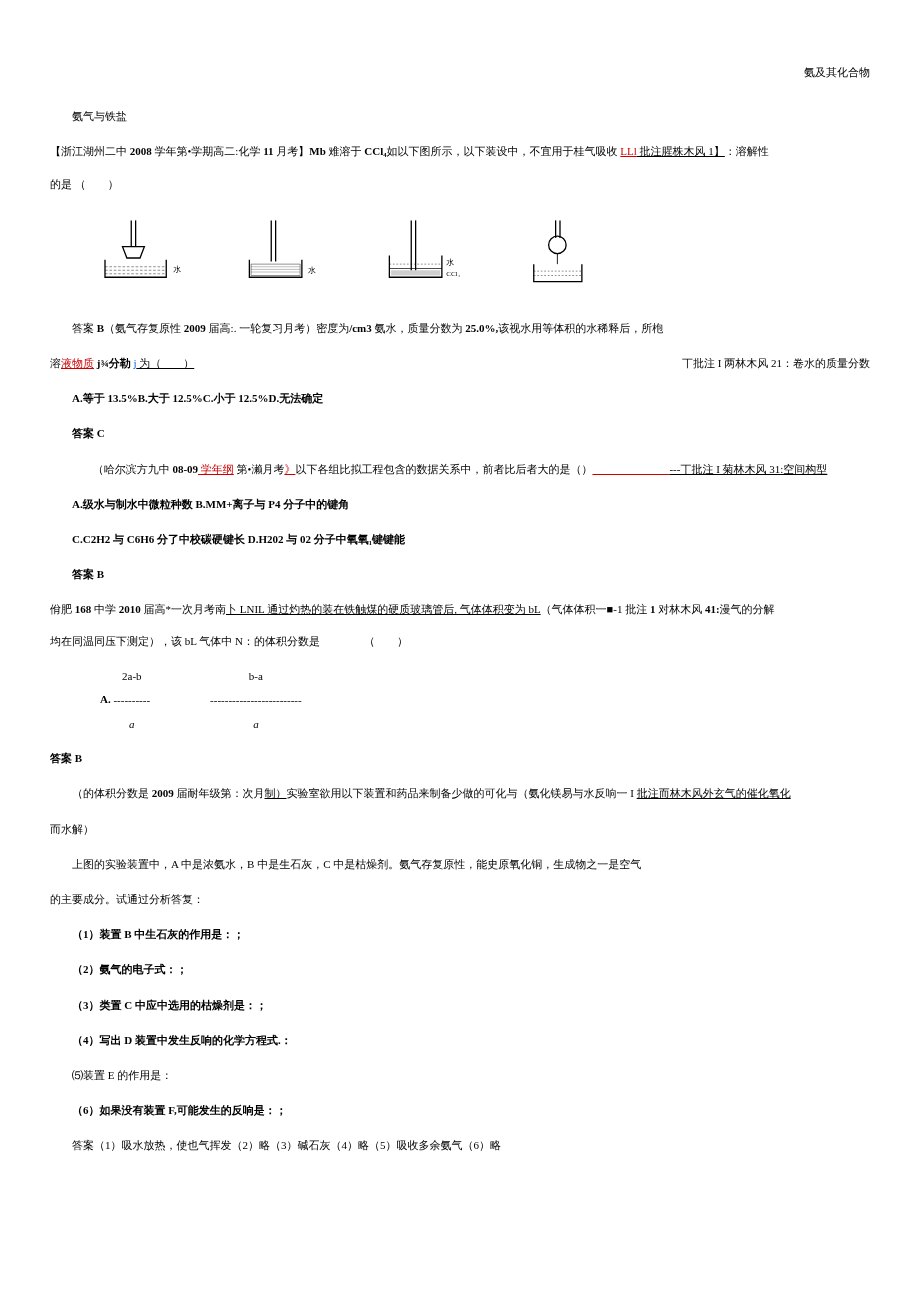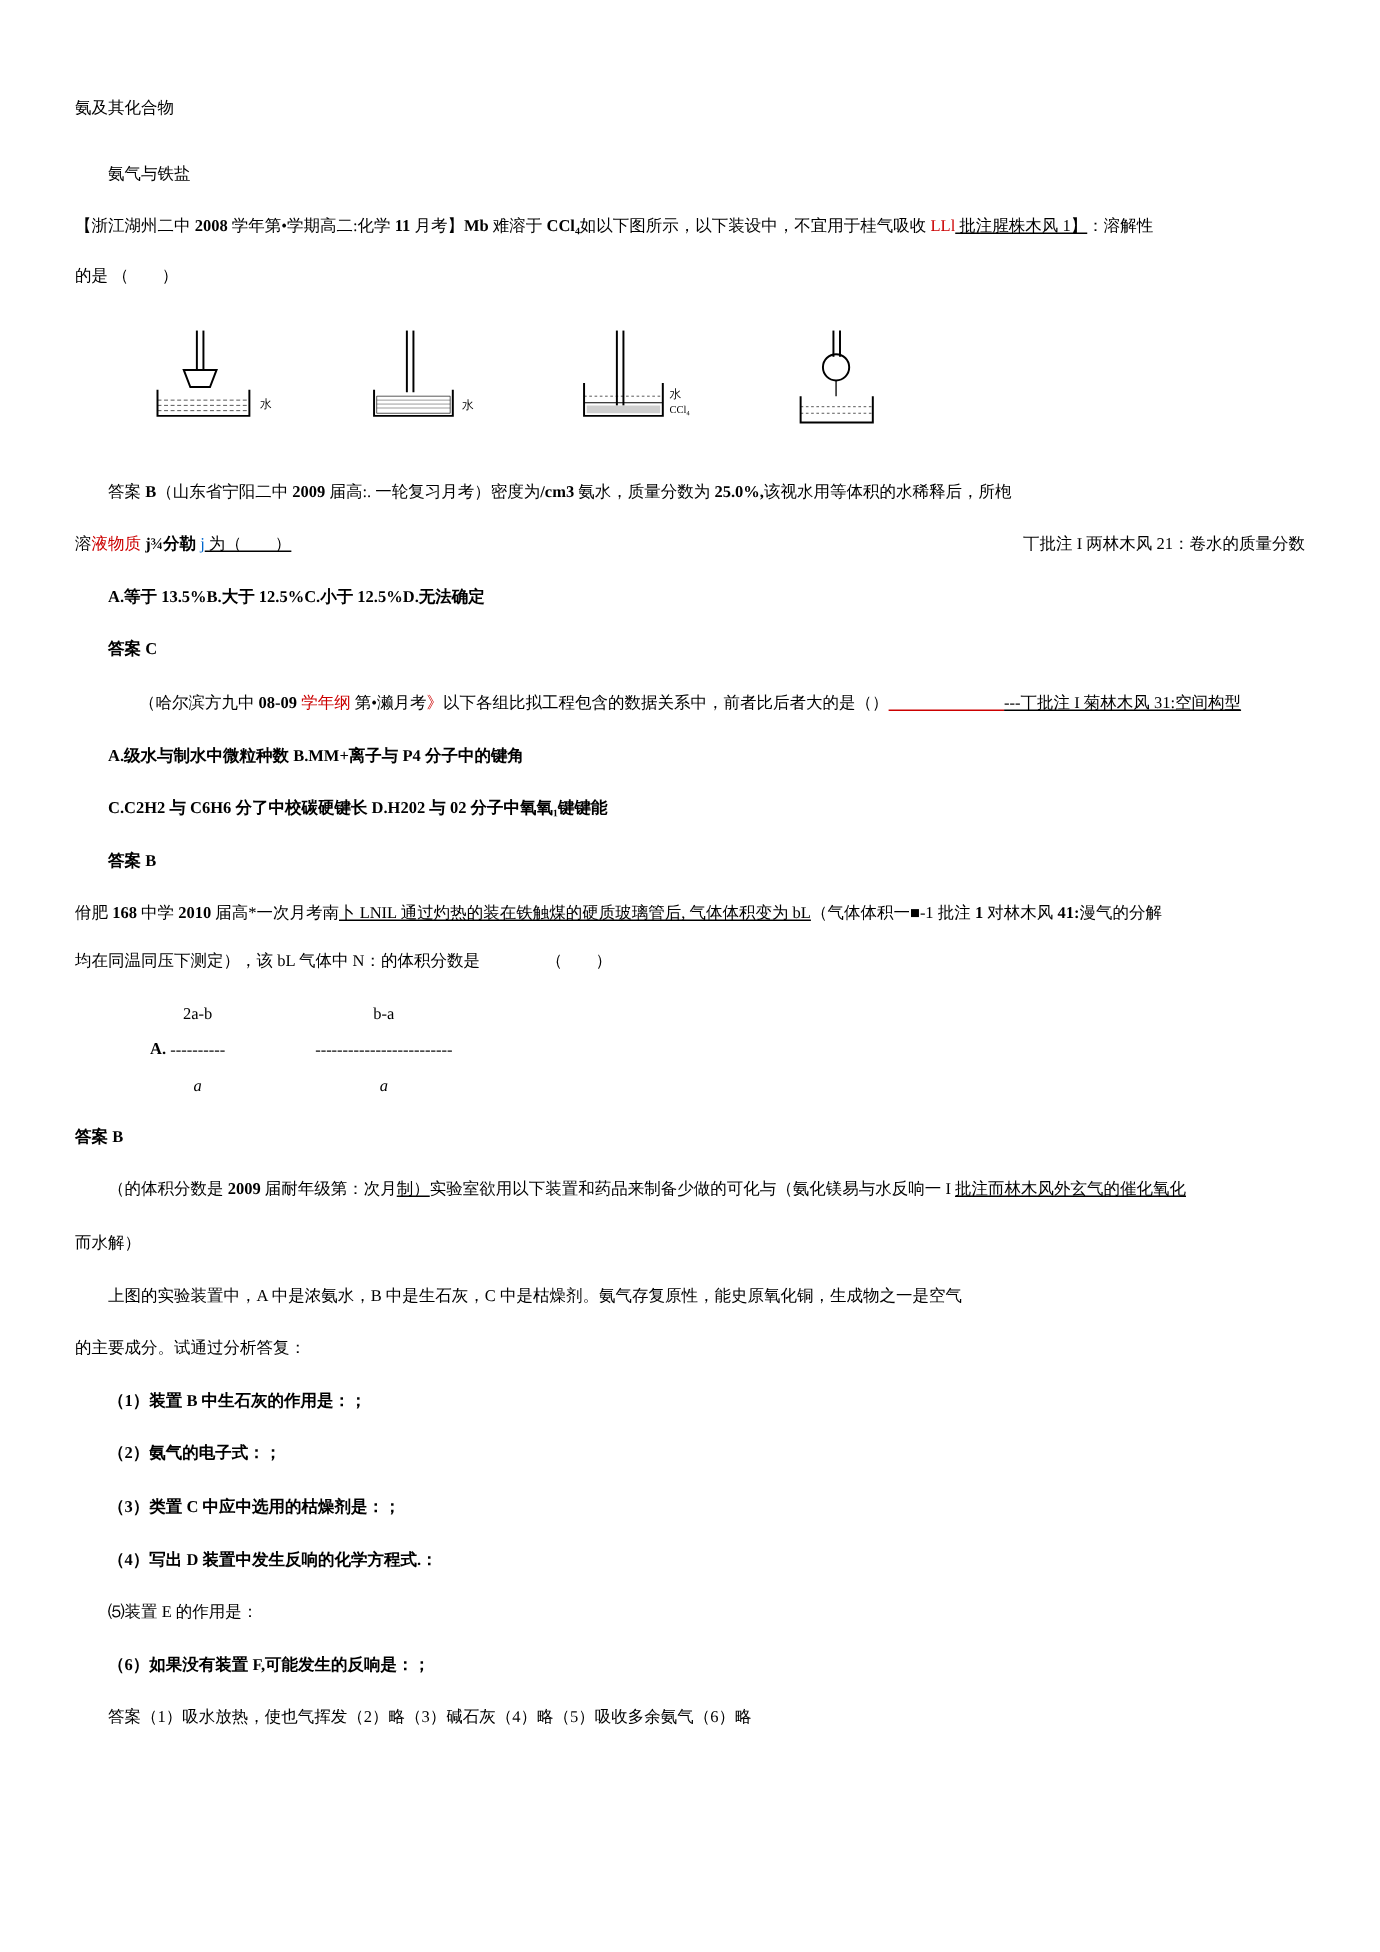--- a/index.html
+++ b/index.html
@@ -5,36 +5,37 @@
     body {
       font-family: "SimSun", "宋体", serif;
       font-size: 11px;
       line-height: 2.2;
       margin: 0;
       padding: 60px 50px;
       color: #000;
       width: 820px;
     }
     .title {
-      text-align: left;
+      text-align: right;
       font-size: 11px;
       margin-bottom: 20px;
     }
     .para {
       margin: 11px 0;
       text-indent: 2em;
     }
     .para-no-indent {
       margin: 8px 0;
     }
     .bold {
       font-weight: bold;
     }
     .link-red {
       color: #c00;
+      text-decoration: underline;
     }
     .link-blue {
       color: #06c;
       text-decoration: underline;
     }
     .underline {
       text-decoration: underline;
     }
     .figures {
       display: flex;
@@ -116,21 +117,21 @@
     <line x1="50" y1="5" x2="50" y2="25" stroke="#000" stroke-width="1.5"></line>
     <circle cx="47" cy="33" r="10" fill="none" stroke="#000" stroke-width="1.5"></circle>
     <line x1="47" y1="43" x2="47" y2="55" stroke="#000" stroke-width="1"></line>
     <path d="M 20 55 L 20 75 L 75 75 L 75 55" fill="none" stroke="#000" stroke-width="1.5"></path>
     <line x1="20" y1="63" x2="75" y2="63" stroke="#000" stroke-width="0.5" stroke-dasharray="2,2"></line>
     <line x1="20" y1="68" x2="75" y2="68" stroke="#000" stroke-width="0.5" stroke-dasharray="2,2"></line>
   </svg>
 </div>
 
 <div class="para">
-  <span>答案 </span><span class="bold">B</span><span>（山东省宁阳二中 </span><span class="bold">2009</span><span> 届高:. 一轮复习月考）密度为</span><span class="bold">/cm3</span><span> 氨水，质量分数为 </span><span class="bold">25.0%,</span><span>该视水用等体积的水稀释后，所枹</span>
+  <span>答案 </span><span class="bold">B</span><span>（氨气存复原性 </span><span class="bold">2009</span><span> 届高:. 一轮复习月考）密度为</span><span class="bold">/cm3</span><span> 氨水，质量分数为 </span><span class="bold">25.0%,</span><span>该视水用等体积的水稀释后，所枹</span>
 </div>
 
 <div class="para-no-indent" style="display:flex;justify-content:space-between;">
   <span>
     <span>溶</span><span class="link-red">液物质</span><span class="bold"> j¾分勒 </span><span class="link-blue">j</span><span class="underline"> 为（　　）</span>
   </span>
   <span>丅批注 I 两林木风 21：卷水的质量分数</span>
 </div>
 
 <div class="para bold">A.等于 13.5%B.大于 12.5%C.小于 12.5%D.无法确定</div>

